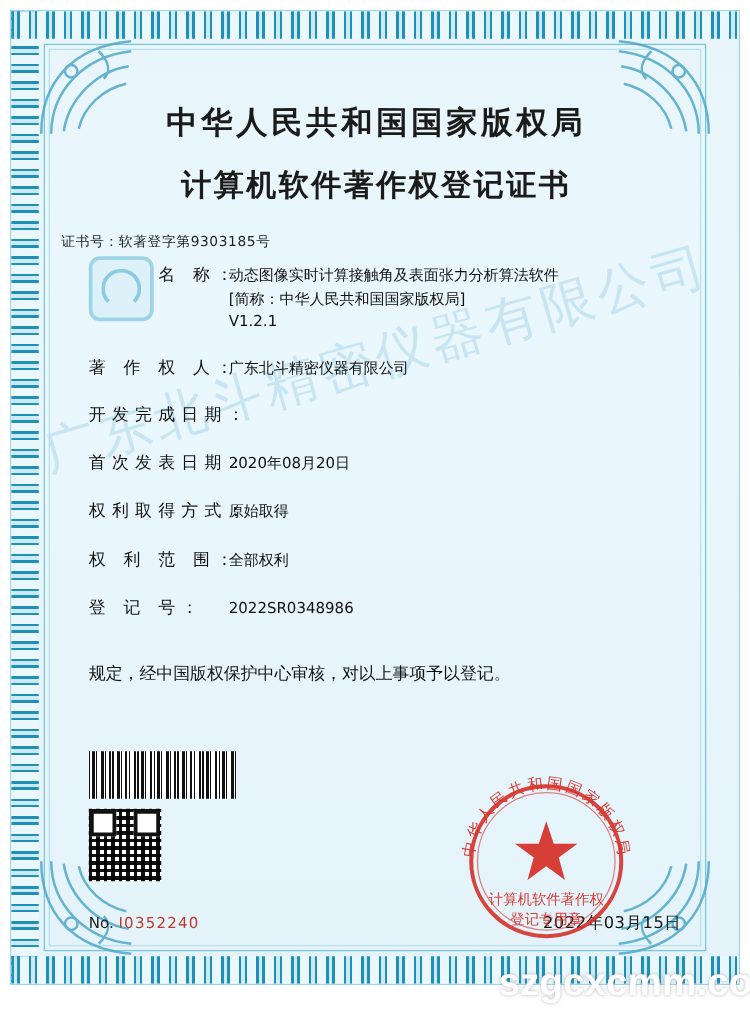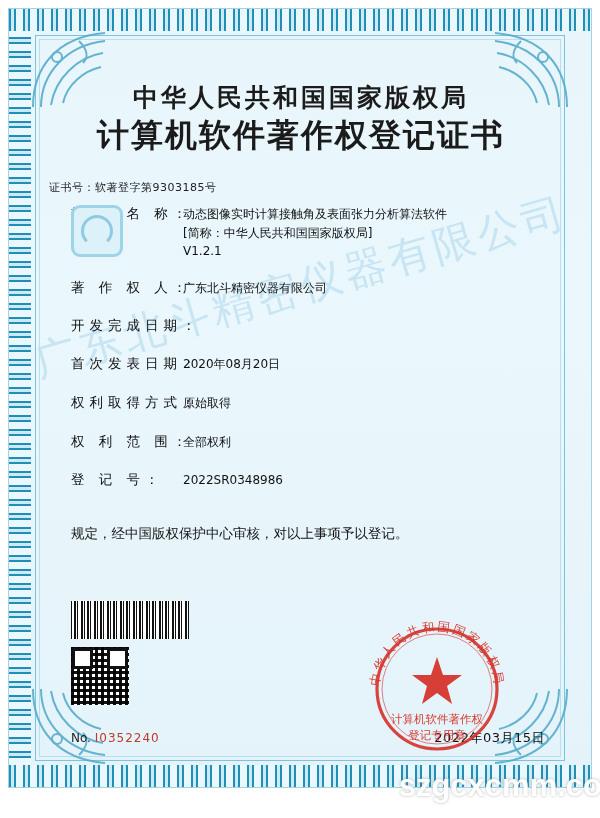--- a/index.html
+++ b/index.html
@@ -103,24 +103,25 @@
     text-align: center;
     font-size: 25px;
     font-weight: bold;
     color: #1b1b1b;
     letter-spacing: 3px;
     margin-top: 28px;
     font-family: "DejaVu Serif", "Liberation Serif", serif;
   }
   .title-sub {
     text-align: center;
-    font-size: 32px;
+    font-size: 24px;
     font-weight: bold;
     color: #1b1b1b;
     letter-spacing: 2px;
+    margin-top: 18px;
     font-family: "DejaVu Serif", "Liberation Serif", serif;
   }
   .cert-no {
     text-align: left;
     font-size: 11px;
     color: #222;
     margin-top: 22px;
     padding-right: 6px;
     letter-spacing: .5px;
   }

